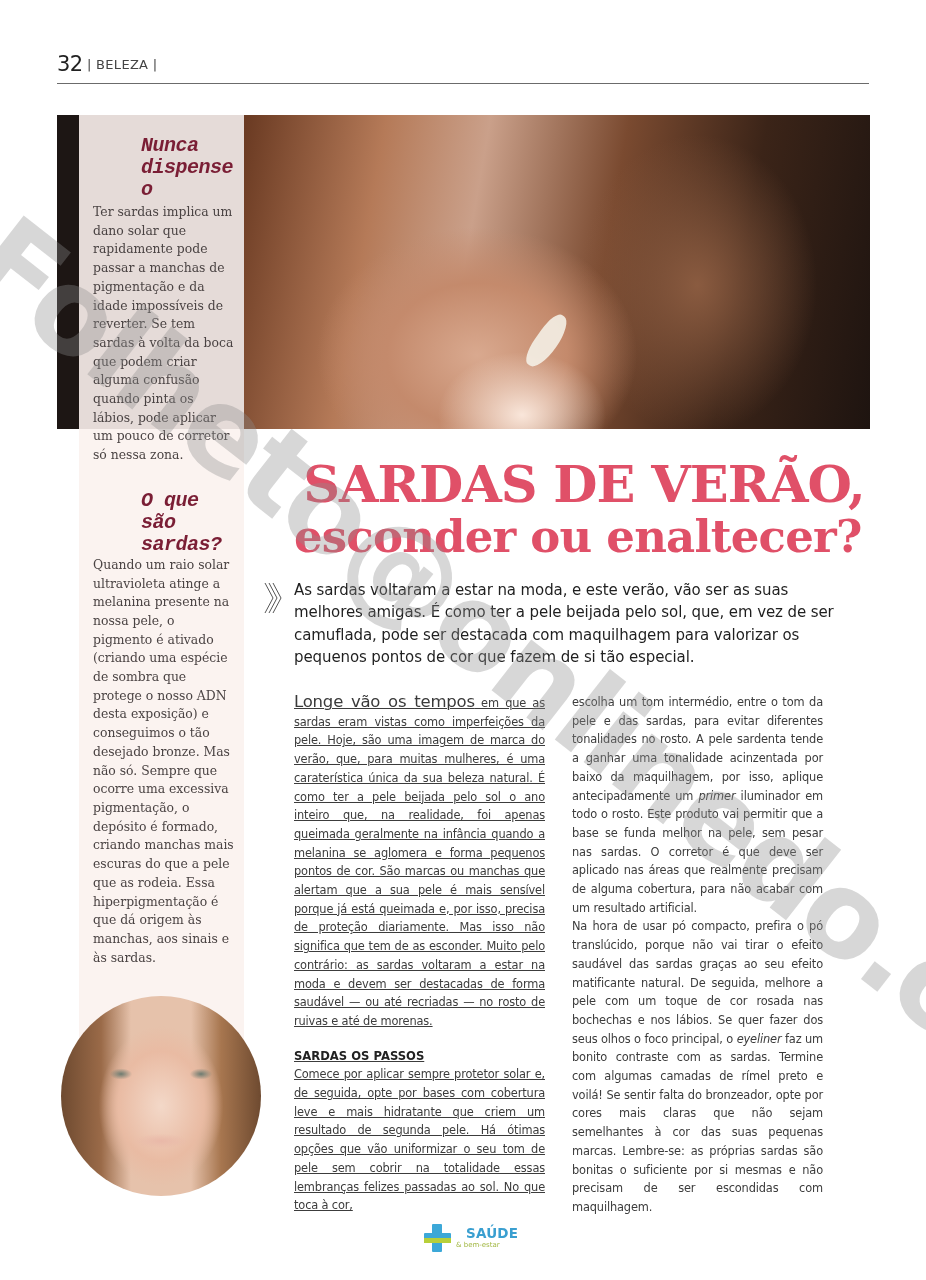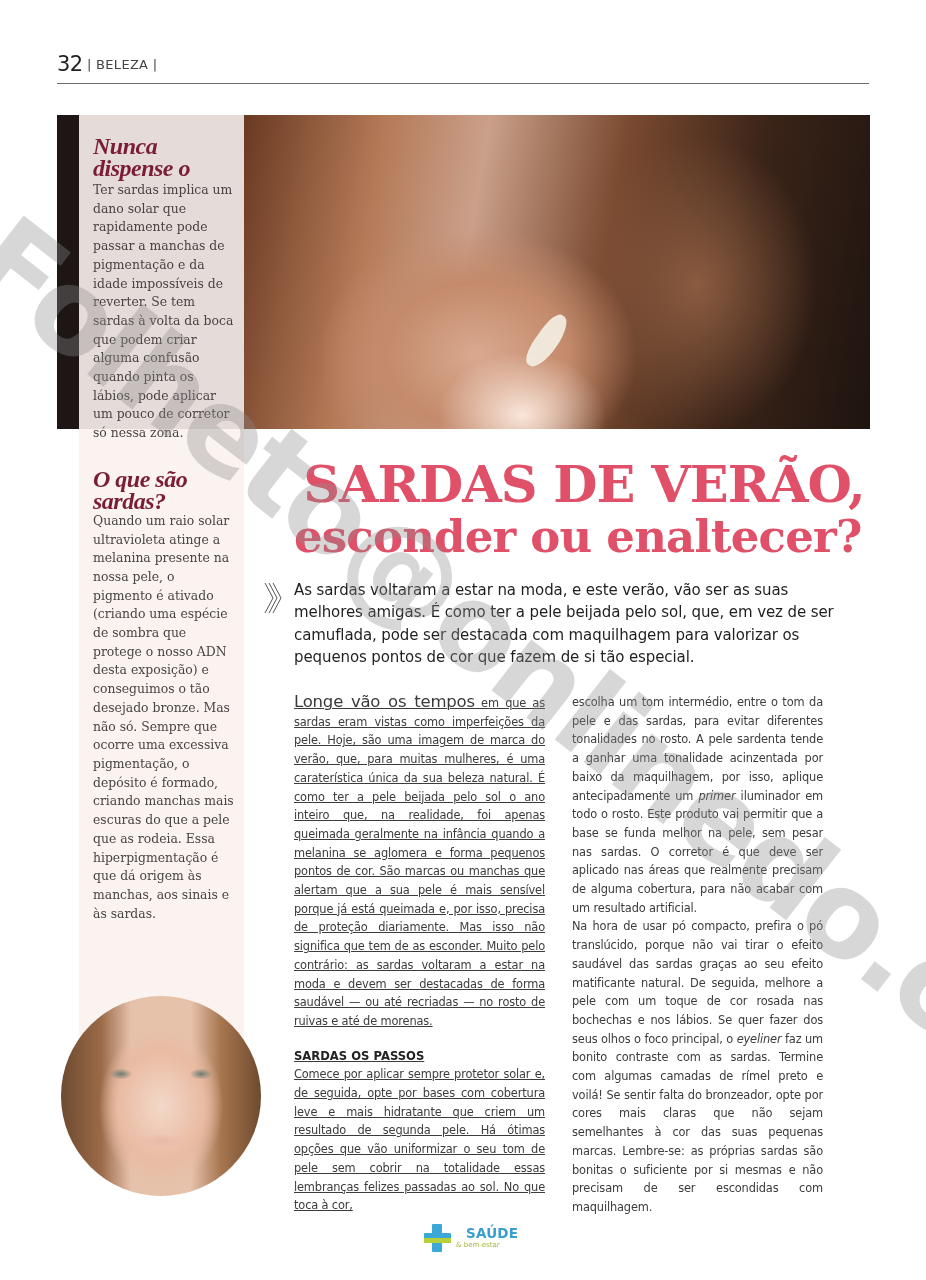--- a/index.html
+++ b/index.html
@@ -15,21 +15,21 @@
             radial-gradient(ellipse 120px 90px at 465px 300px, rgba(255,240,230,0.9), rgba(0,0,0,0) 70%),
             radial-gradient(ellipse 200px 160px at 420px 240px, #d9a98f 0%, #c48a6c 45%, rgba(0,0,0,0) 80%),
             radial-gradient(ellipse 160px 200px at 640px 170px, #8a5b40 0%, rgba(0,0,0,0) 75%),
             linear-gradient(100deg, #2a1a12 0%, #6b3b23 22%, #b57a58 38%, #caa08a 50%, #7a4a30 66%, #3b2418 82%, #1e1410 100%); }
   .hero .dark-edge { position: absolute; left: 0; top: 0; width: 22px; height: 100%; background: #1d1614; }
   .hero .teeth { position: absolute; left: 460px; top: 215px; width: 60px; height: 22px; border-radius: 40% 40% 50% 50%; background: #f4efe6; transform: rotate(-55deg); opacity: 0.9; }
 
   .sidebar { position: absolute; left: 79px; top: 115px; width: 165px; height: 1000px; background: #fbf3f0; }
   .sidebar .overlay { position: absolute; left: 0; top: 0; width: 100%; height: 314px; background: rgba(225,215,212,0.88); }
   .sidebar .content { position: absolute; left: 0; top: 0; width: 100%; padding: 20px 10px 0 14px; }
-  .script-h { font-family: Liberation Serif, serif; font-style: italic; font-weight: bold; color: #7a1e35; font-size: 24px; line-height: 22px; letter-spacing: -0.5px; }
+  .script-h { font-family: Liberation Mono, monospace; font-style: italic; font-weight: bold; color: #7a1e35; font-size: 20px; line-height: 22px; letter-spacing: -0.5px; margin-left: 48px; }
   .side-p { font-family: "DejaVu Serif", serif; font-size: 12.4px; line-height: 18.7px; color: #4a4343; }
   .side-p.first { margin-top: 2px; }
   .h2 { margin-top: 25px; }
 
   .avatar { position: absolute; left: 61px; top: 996px; width: 200px; height: 200px; border-radius: 50%; overflow: hidden;
             background:
               radial-gradient(ellipse 14px 7px at 60px 78px, #6d7b70, rgba(0,0,0,0) 80%),
               radial-gradient(ellipse 14px 7px at 140px 78px, #6d7b70, rgba(0,0,0,0) 80%),
               radial-gradient(ellipse 30px 8px at 100px 145px, #e9b8a8, rgba(0,0,0,0) 90%),
               radial-gradient(ellipse 78px 100px at 100px 110px, #f3d8c8 0%, #e9bba3 55%, rgba(0,0,0,0) 80%),

